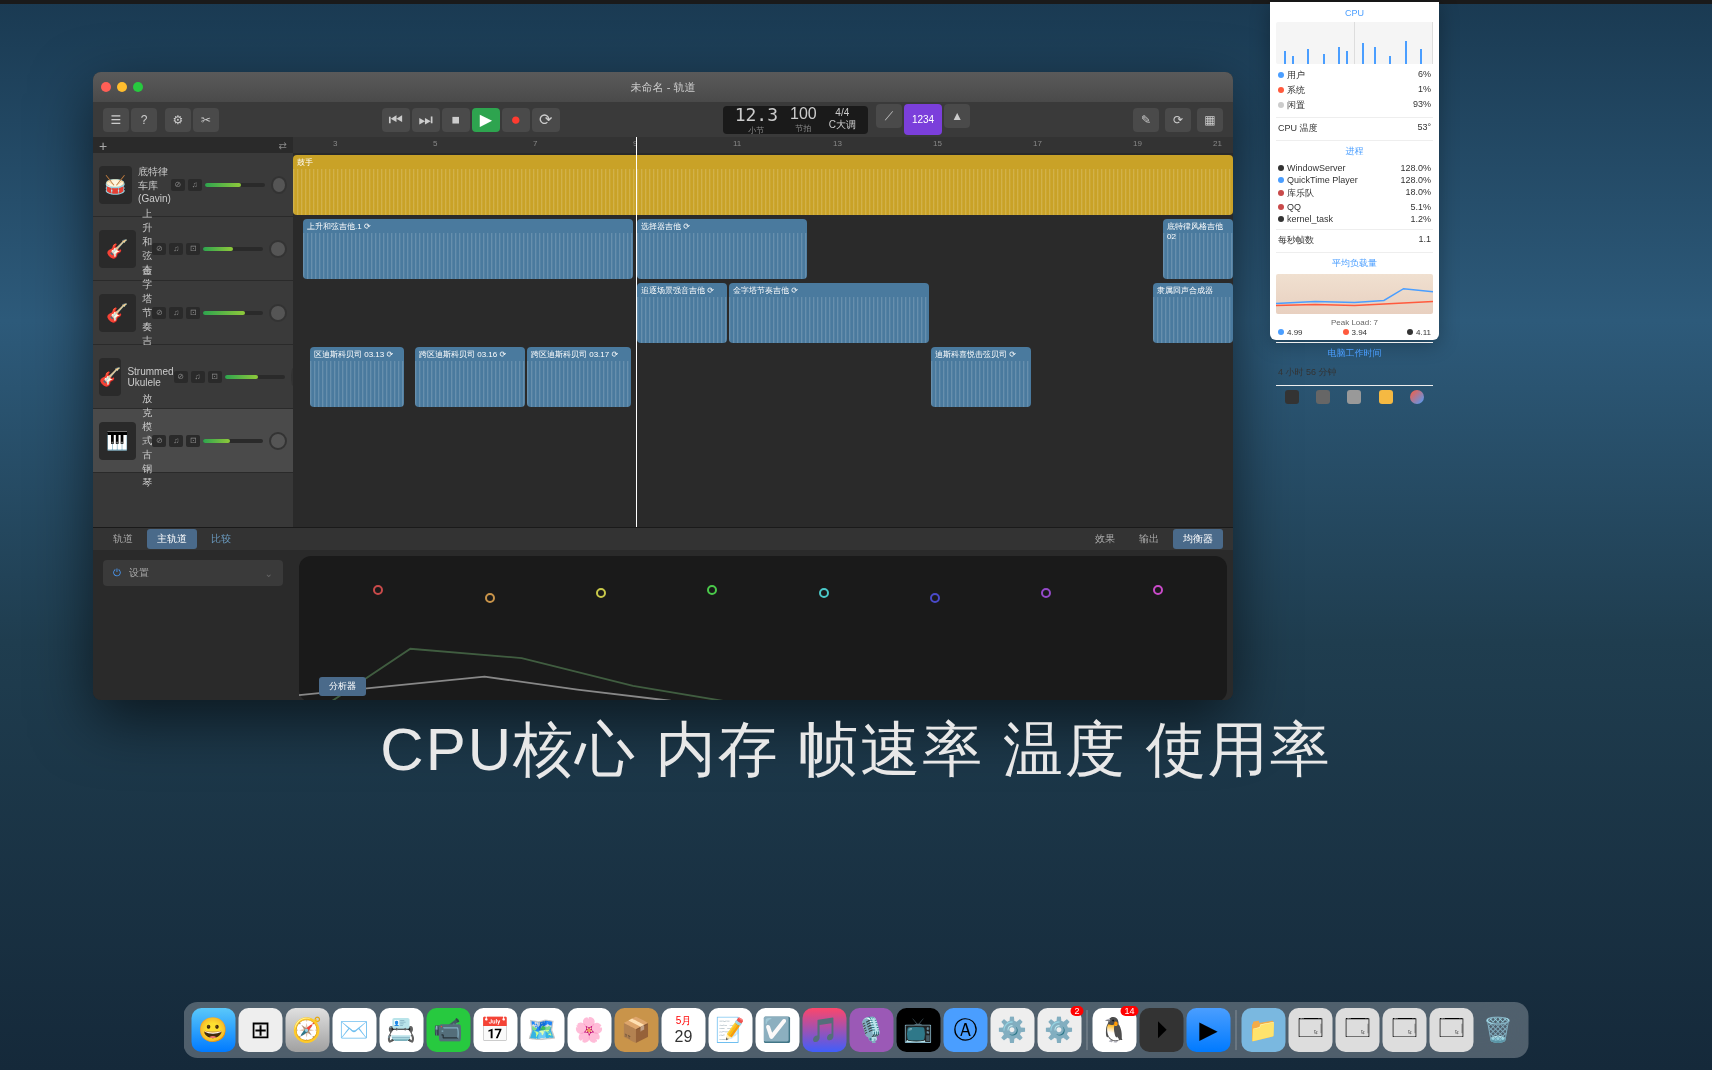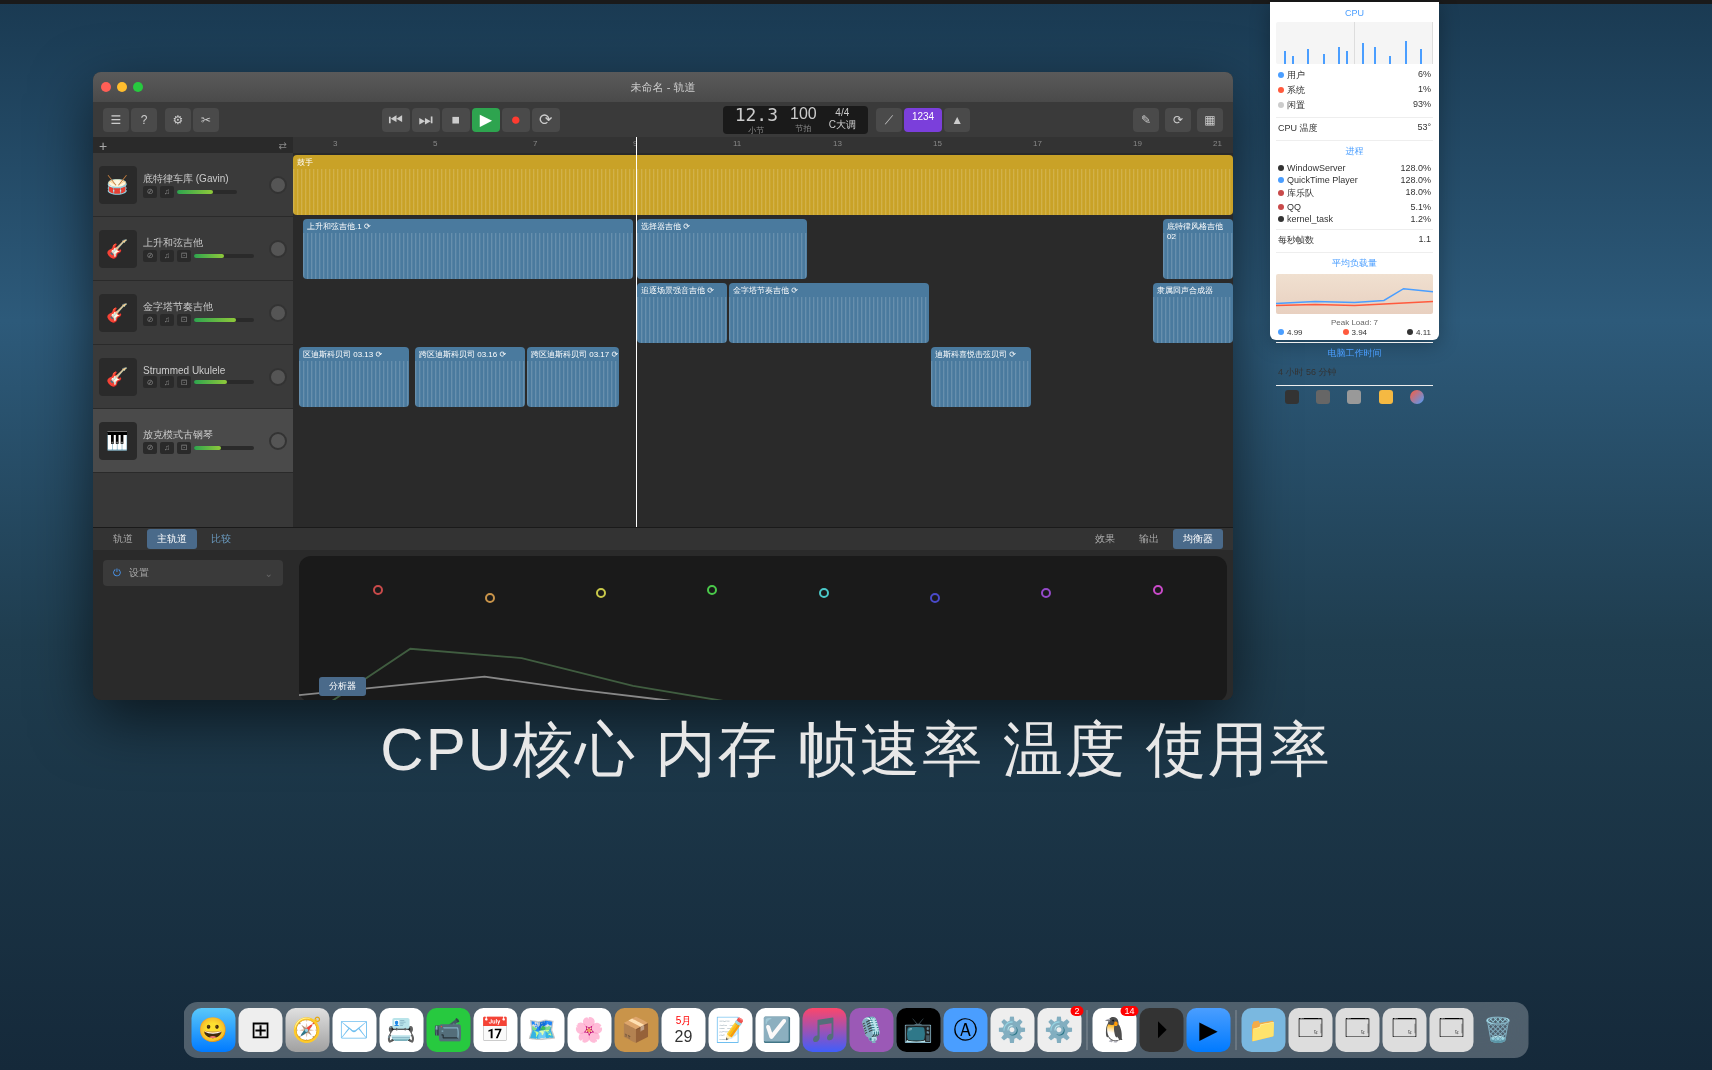--- a/index.html
+++ b/index.html
@@ -17,30 +17,30 @@
 .tb-btn{width:26px;height:24px;background:#4a4a4a;border-radius:4px;display:flex;align-items:center;justify-content:center;color:#ccc;font-size:12px}
 .tb-group{display:flex;gap:2px}
 .transport{display:flex;gap:2px;margin-left:auto;margin-right:auto}
 .transport-btn{width:28px;height:24px;background:#4a4a4a;border-radius:4px;display:flex;align-items:center;justify-content:center;color:#ccc}
 .play-btn{background:#2ea44f;color:#fff}
 .record-btn{color:#ff3b30}
 .lcd{background:#1a1a1a;height:28px;padding:0 12px;display:flex;align-items:center;gap:12px;border-radius:4px;color:#ccc}
 .lcd-pos{font-size:18px;font-family:monospace}
 .lcd-sub{font-size:8px;color:#888;text-align:left}
 .lcd-col{display:flex;flex-direction:column;align-items:center}
-.master-btn{background:#7b3fdb;color:#fff;padding:3px 8px;border-radius:4px;font-size:10px}
+.master-btn{background:#7b3fdb;color:#fff;padding:10px 8px;border-radius:4px;font-size:10px}
 .toolbar-right{display:flex;gap:6px;margin-left:auto}
 .workspace{display:flex;height:390px}
 .track-panel{width:200px;background:#383838;display:flex;flex-direction:column}
 .track-header{height:16px;background:#2a2a2a;display:flex;align-items:center;padding:0 6px}
 .add-track{width:14px;height:14px;color:#aaa;font-size:14px}
 .track-row{height:64px;background:#3a3a3a;border-bottom:1px solid #2a2a2a;display:flex;align-items:center;padding:6px;gap:6px}
 .track-row.selected{background:#4a4a4a}
 .track-icon{width:38px;height:38px;background:#2a2a2a;border-radius:4px;display:flex;align-items:center;justify-content:center;font-size:18px}
-.track-info{flex:1;display:flex;flex-direction:column;gap:0}
+.track-info{flex:1;display:flex;flex-direction:row;gap:0}
 .track-name{color:#ccc;font-size:10px}
 .track-controls{display:flex;gap:3px;align-items:center}
 .tc-btn{width:14px;height:12px;background:#2a2a2a;border-radius:2px;color:#888;font-size:8px;display:flex;align-items:center;justify-content:center}
 .volume-slider{width:60px;height:4px;background:#2a2a2a;border-radius:2px;position:relative}
 .volume-fill{height:100%;background:linear-gradient(90deg,#2ea44f,#8fc93a);border-radius:2px}
 .knob{width:18px;height:18px;background:#555;border-radius:50%;border:2px solid #333}
 .timeline{flex:1;background:#2a2a2a;position:relative;overflow:hidden}
 .ruler{height:16px;background:#333;position:relative;color:#888;font-size:8px}
 .ruler-tick{position:absolute;top:2px}
 .playhead{position:absolute;top:0;bottom:0;width:1px;background:#fff;z-index:10}
@@ -257,29 +257,29 @@
         </div>
       <div class="region region-blue" style="top:146px;left:436px;width:200px">
           <span class="region-label">金字塔节奏吉他 ⟳</span>
           <div class="waveform"></div>
         </div>
       <div class="region region-blue" style="top:146px;left:860px;width:80px">
           <span class="region-label">隶属回声合成器</span>
           <div class="waveform"></div>
         </div>
 
-      <div class="region region-blue" style="top:210px;left:6px;width:110px">
+      <div class="region region-blue" style="top:210px;left:17px;width:94px">
           <span class="region-label">区迪斯科贝司 03.13 ⟳</span>
           <div class="waveform"></div>
         </div>
       <div class="region region-blue" style="top:210px;left:122px;width:110px">
           <span class="region-label">跨区迪斯科贝司 03.16 ⟳</span>
           <div class="waveform"></div>
         </div>
-      <div class="region region-blue" style="top:210px;left:234px;width:92px">
+      <div class="region region-blue" style="top:210px;left:234px;width:104px">
           <span class="region-label">跨区迪斯科贝司 03.17 ⟳</span>
           <div class="waveform"></div>
         </div>
       <div class="region region-blue" style="top:210px;left:638px;width:100px">
           <span class="region-label">迪斯科喜悦击弦贝司 ⟳</span>
           <div class="waveform"></div>
         </div>
 
     </div>
   </div>

